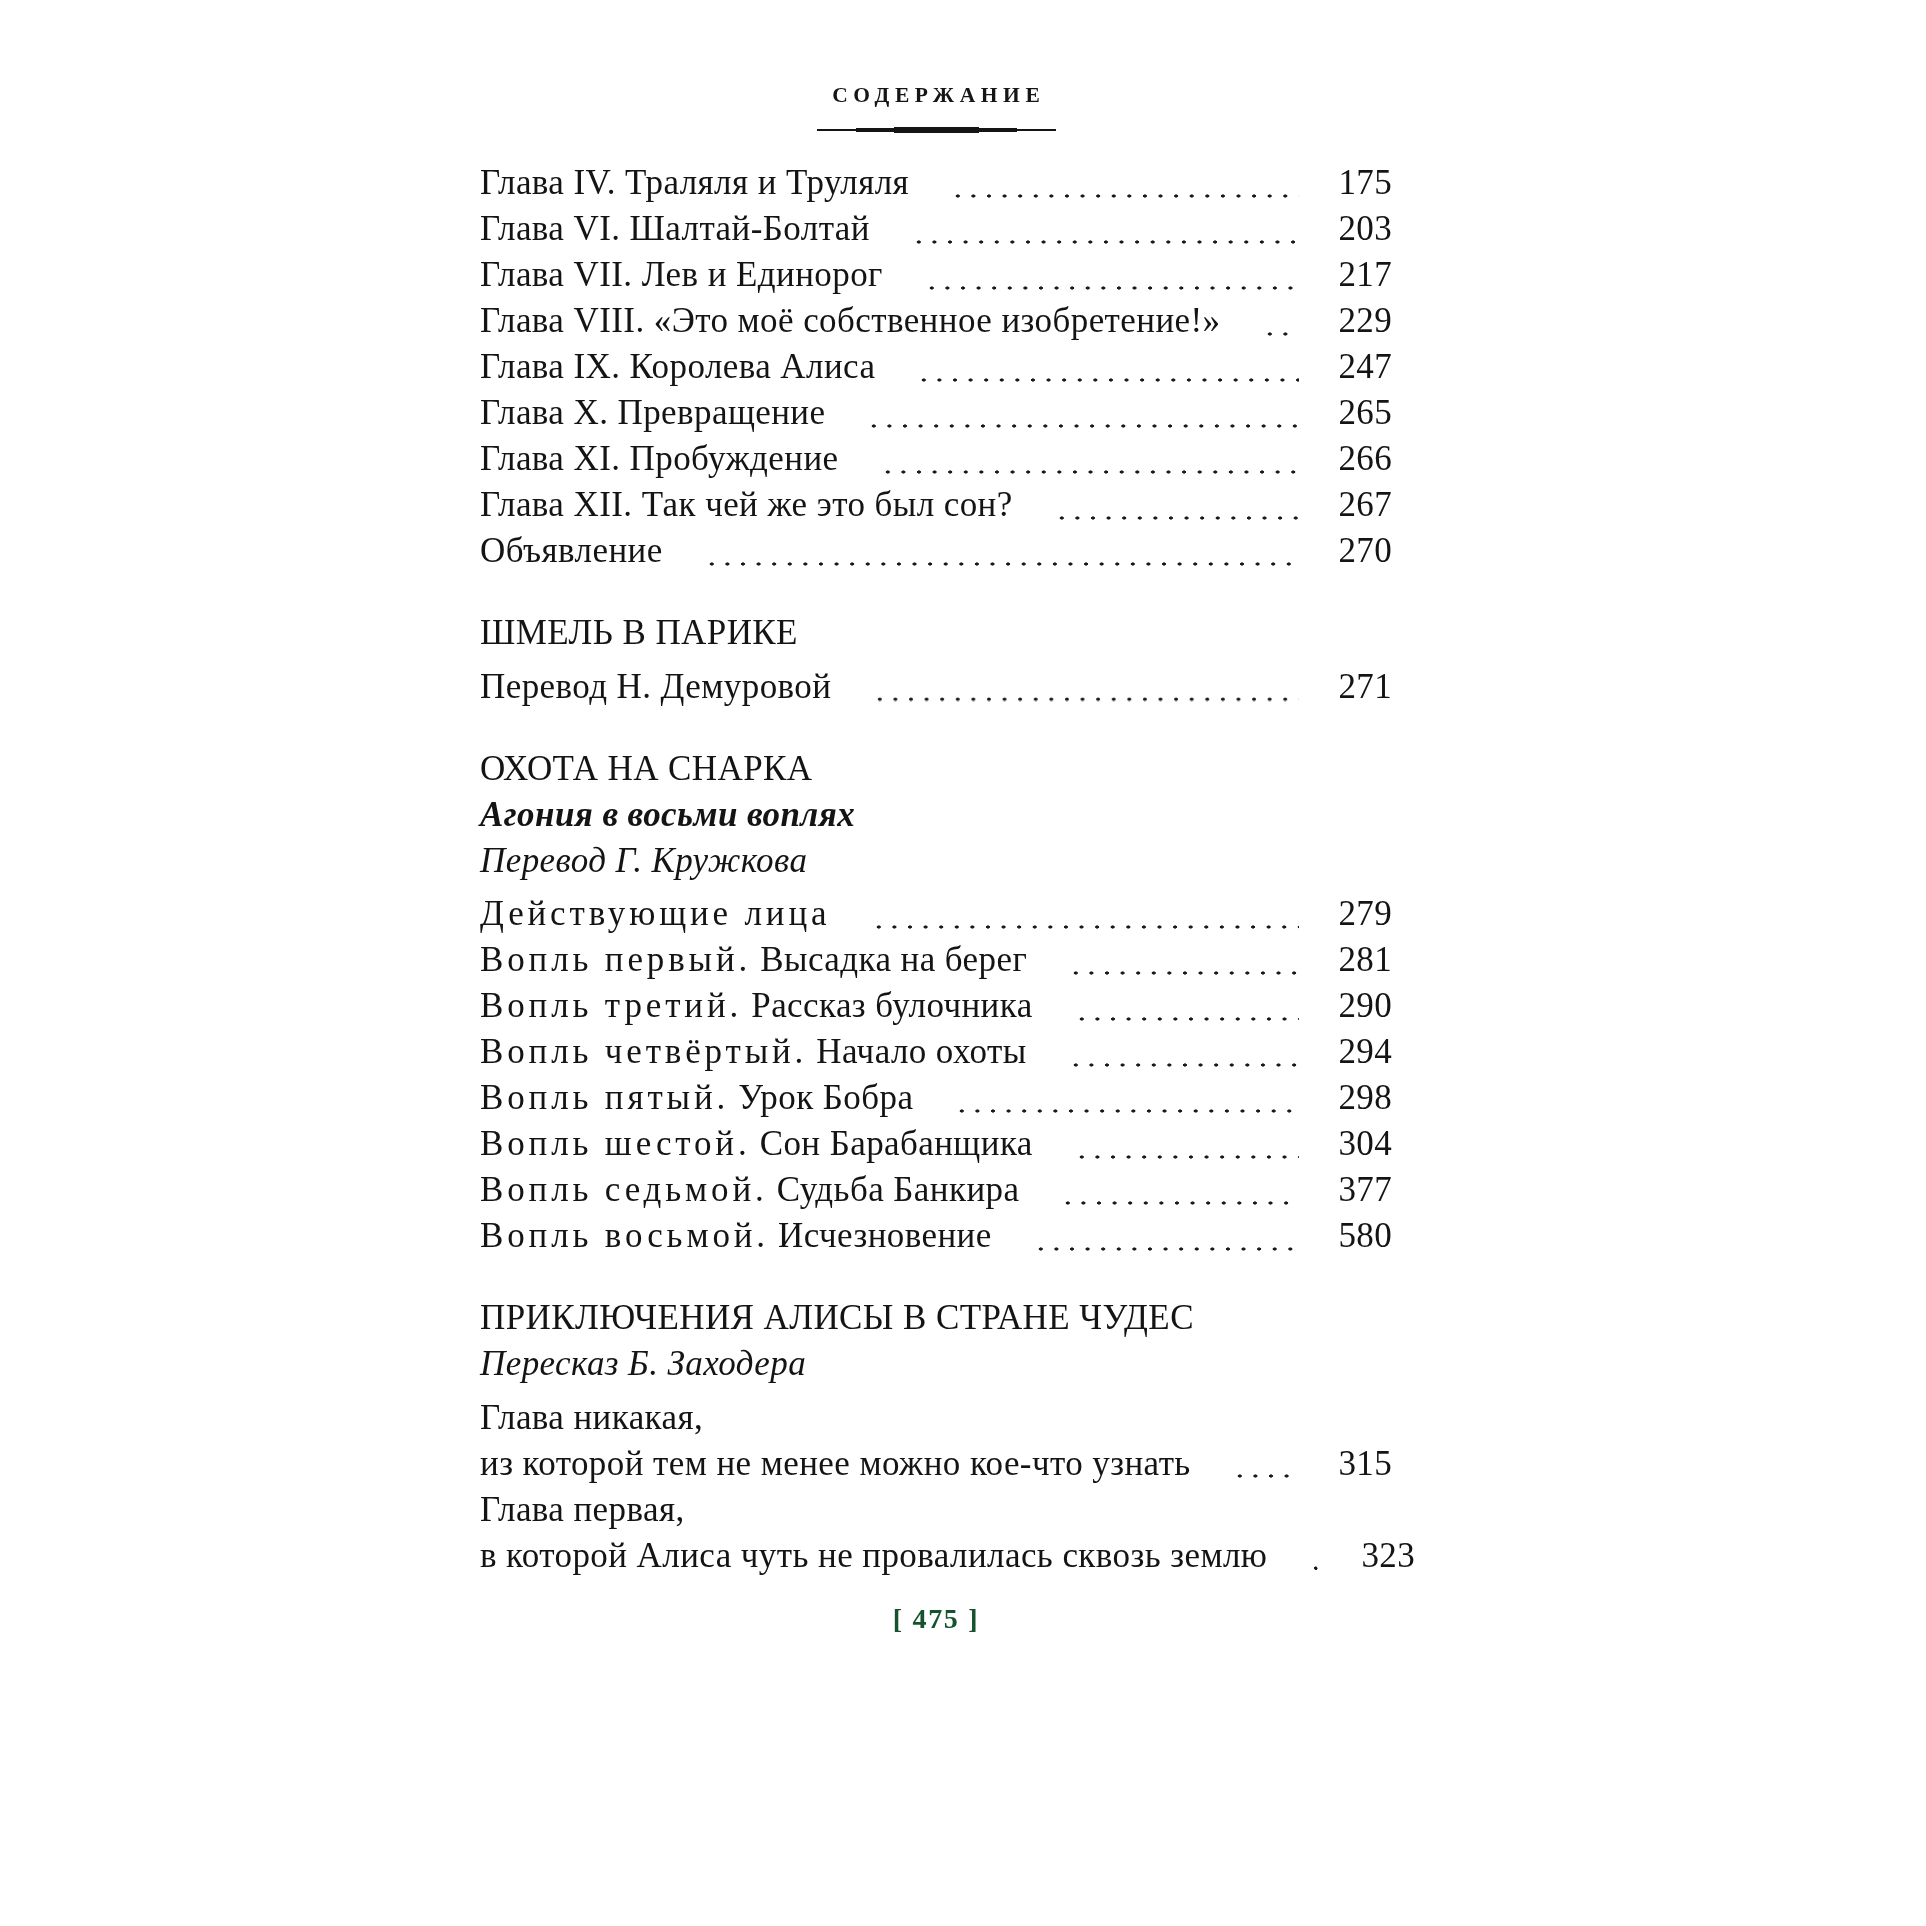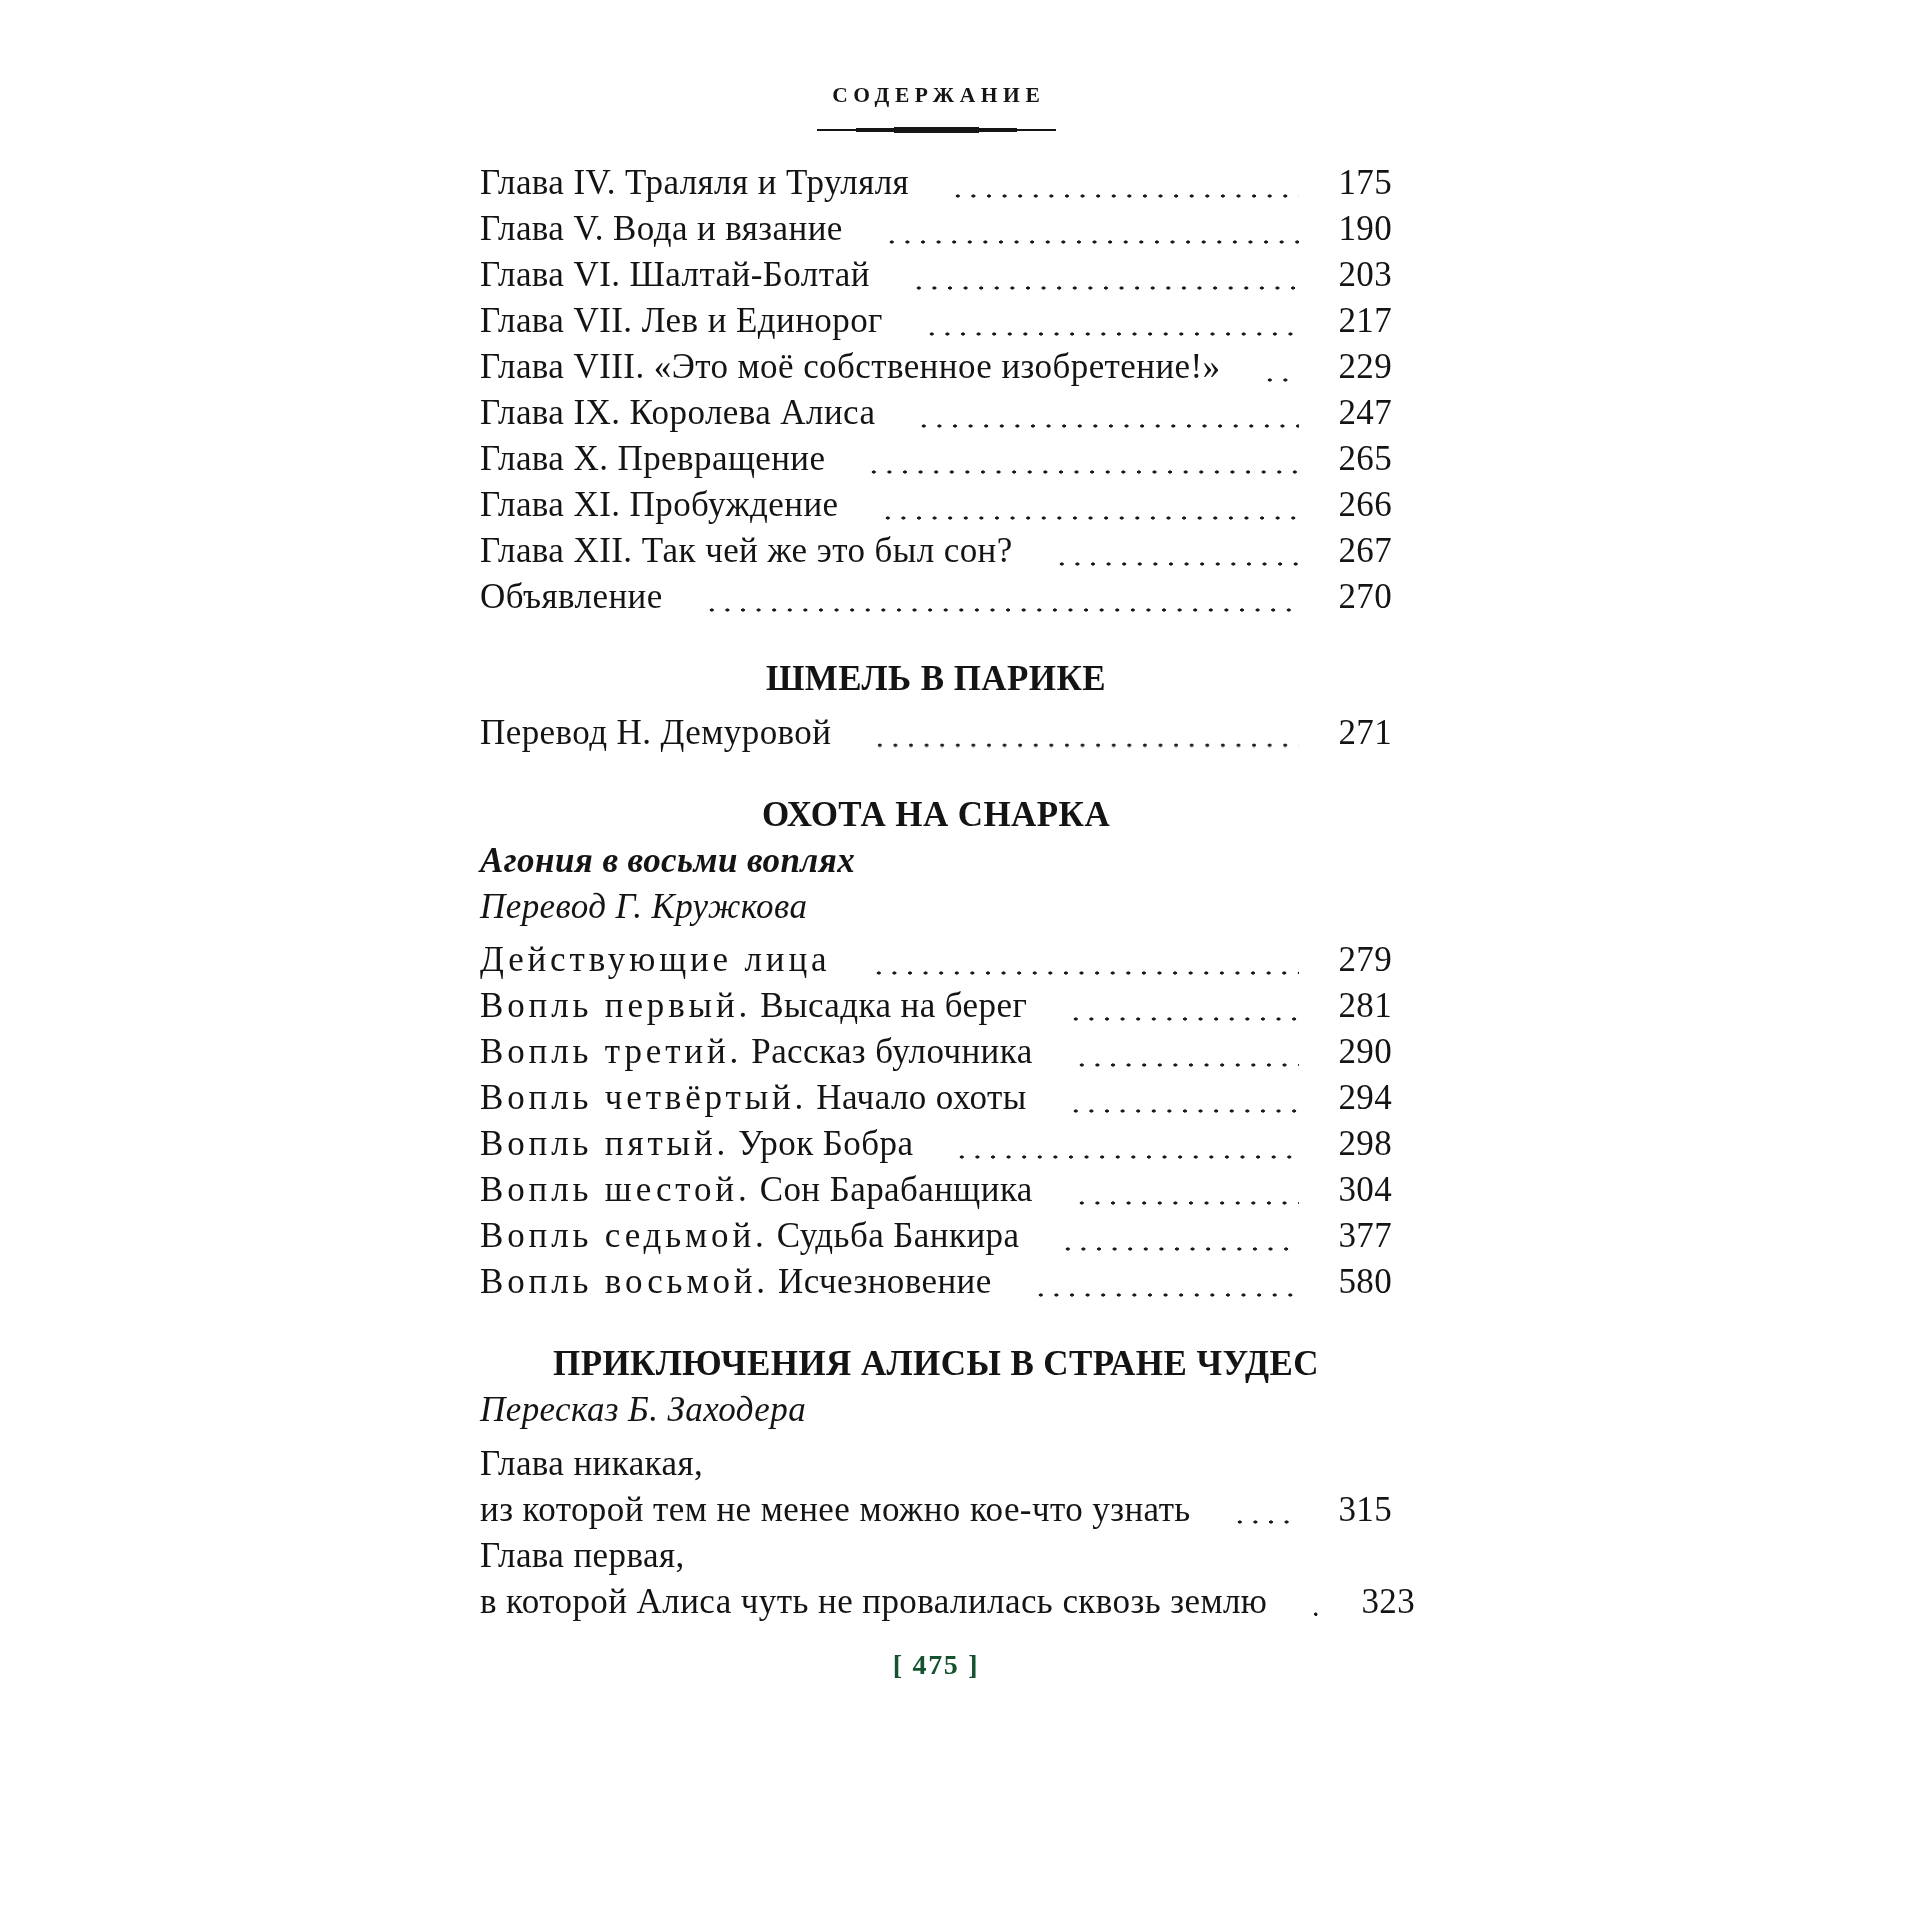--- a/index.html
+++ b/index.html
@@ -48,21 +48,21 @@
   #toc {
     margin-top: 27px;
     font-size: 35px;
     line-height: 46px;
     letter-spacing: 0.012em;
   }
   .group { margin-top: 0; }
   .group + .group { margin-top: 36px; }
 
   .heading { white-space: nowrap; }
-  .heading.bold { font-weight: bold; text-align: center; }
+  .heading.bold { font-weight: normal; }
   .heading.bold-italic { font-weight: bold; font-style: italic; }
   .heading.italic { font-style: italic; }
 
   .items.after-headings { margin-top: 7.4px; }
 
   .row {
     display: flex;
     align-items: baseline;
     gap: 32px;
   }
@@ -122,25 +122,20 @@
 
   <div id="toc">
       <section class="group">
         <div class="items">
           <div class="row ">
             <span class="t">Глава IV. Траляля и Труляля</span>
             <span class="leader"></span>
             <span class="num">175</span>
           </div>
           <div class="row ">
-            <span class="t">Глава V. Вода и вязание</span>
-            <span class="leader"></span>
-            <span class="num">190</span>
-          </div>
-          <div class="row ">
             <span class="t">Глава VI. Шалтай-Болтай</span>
             <span class="leader"></span>
             <span class="num">203</span>
           </div>
           <div class="row ">
             <span class="t">Глава VII. Лев и Единорог</span>
             <span class="leader"></span>
             <span class="num">217</span>
           </div>
           <div class="row ">

